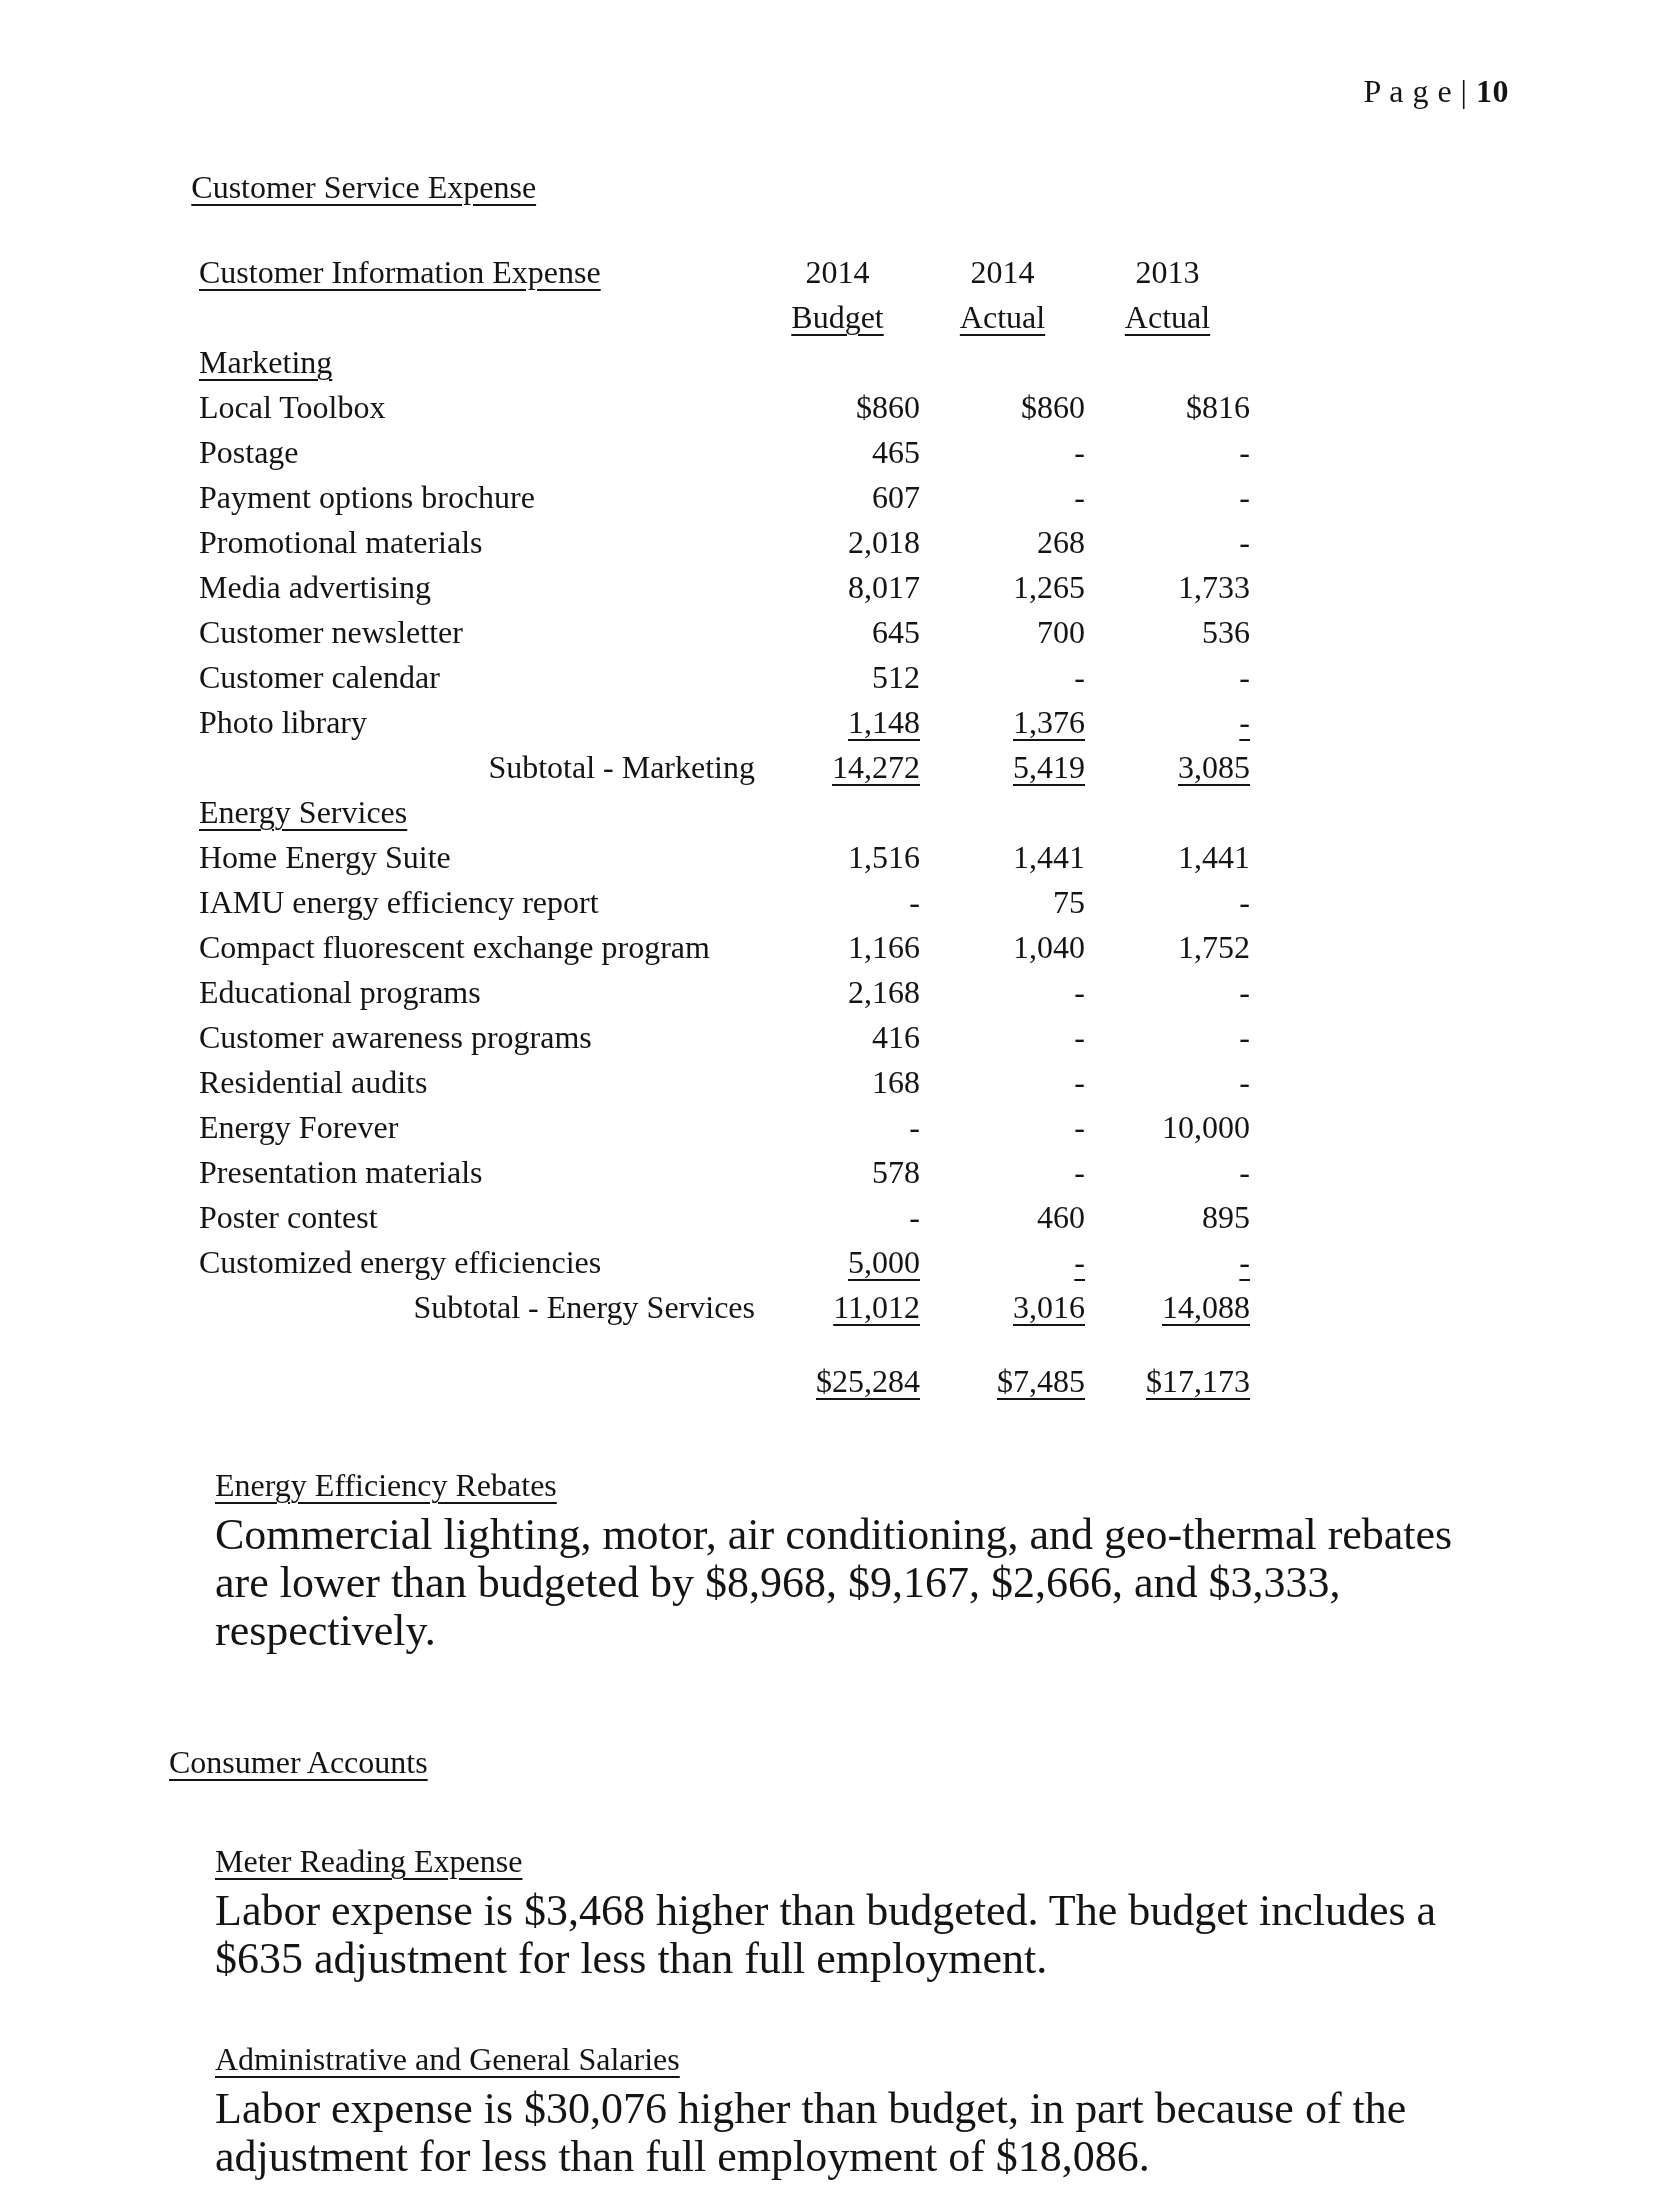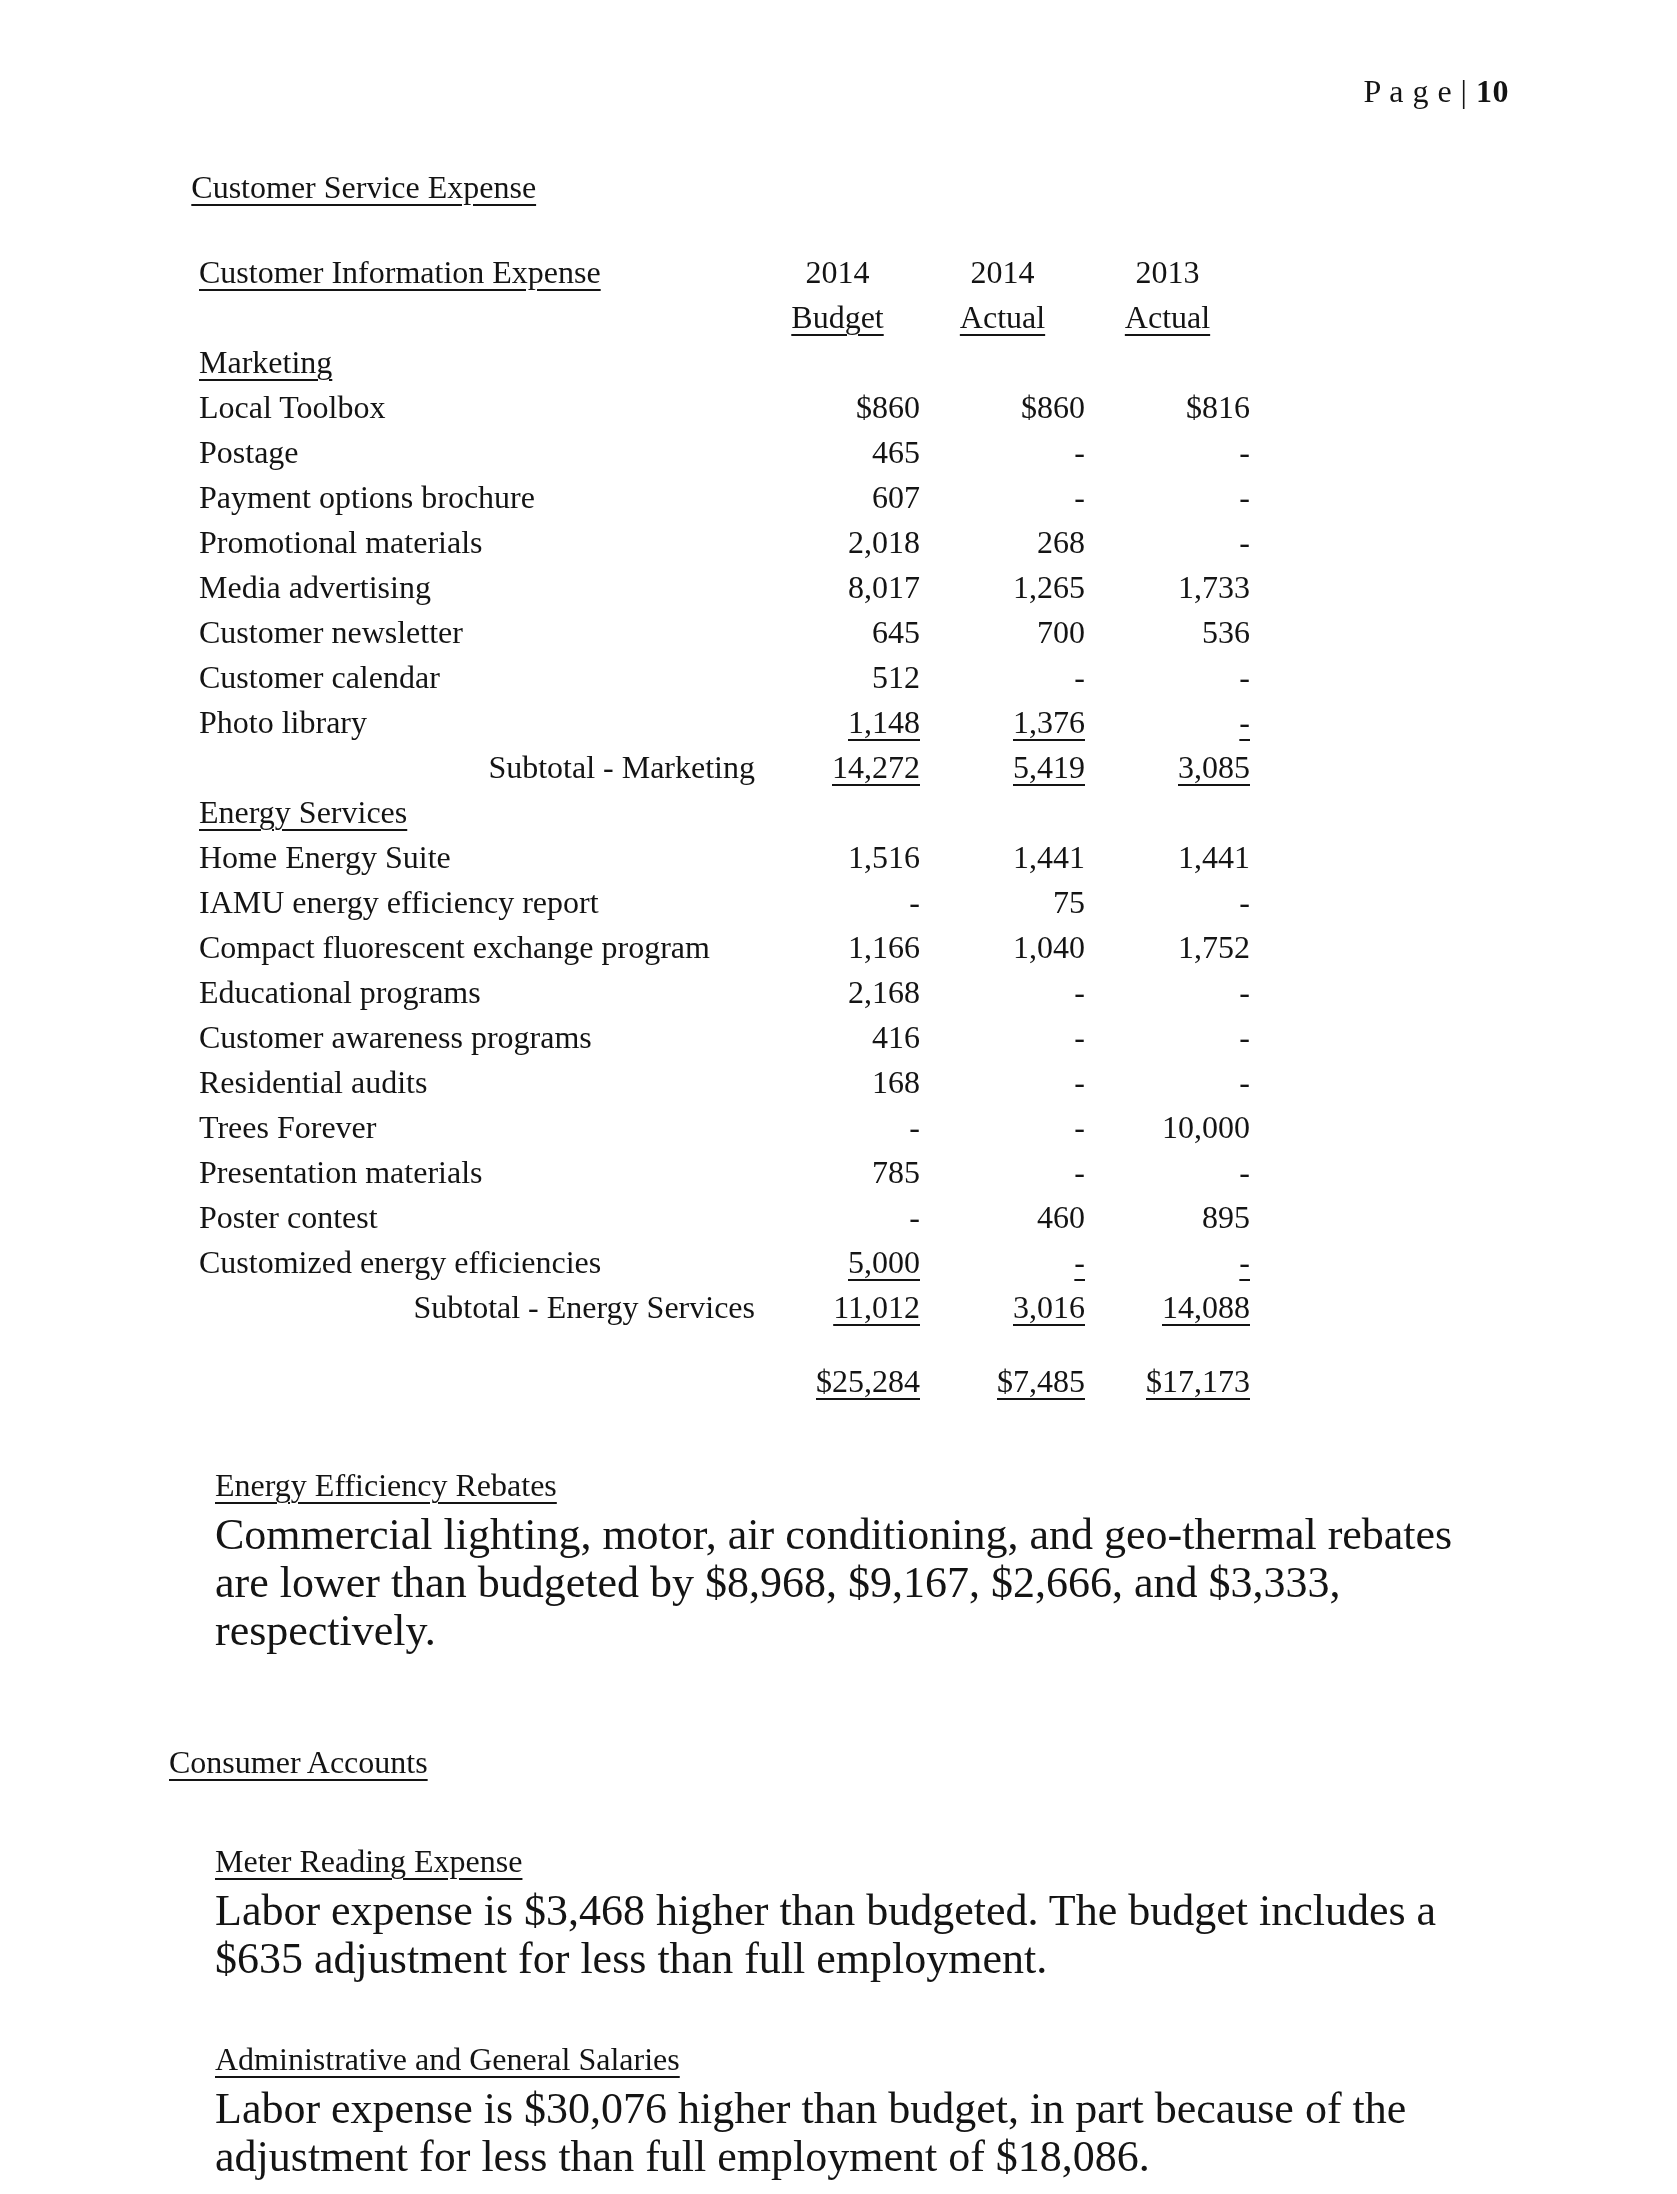--- a/index.html
+++ b/index.html
@@ -205,28 +205,28 @@
           <td class="c-num"><span>-</span></td>
           <td class="c-num"><span>-</span></td>
         </tr>
         <tr>
           <td class="c-label"><span>Residential audits</span></td>
           <td class="c-num"><span>168</span></td>
           <td class="c-num"><span>-</span></td>
           <td class="c-num"><span>-</span></td>
         </tr>
         <tr>
-          <td class="c-label"><span>Trees Forever</span></td>
+          <td class="c-label"><span>Energy Forever</span></td>
           <td class="c-num"><span>-</span></td>
           <td class="c-num"><span>-</span></td>
           <td class="c-num"><span>10,000</span></td>
         </tr>
         <tr>
           <td class="c-label"><span>Presentation materials</span></td>
-          <td class="c-num"><span>785</span></td>
+          <td class="c-num"><span>578</span></td>
           <td class="c-num"><span>-</span></td>
           <td class="c-num"><span>-</span></td>
         </tr>
         <tr>
           <td class="c-label"><span>Poster contest</span></td>
           <td class="c-num"><span>-</span></td>
           <td class="c-num"><span>460</span></td>
           <td class="c-num"><span>895</span></td>
         </tr>
         <tr>

